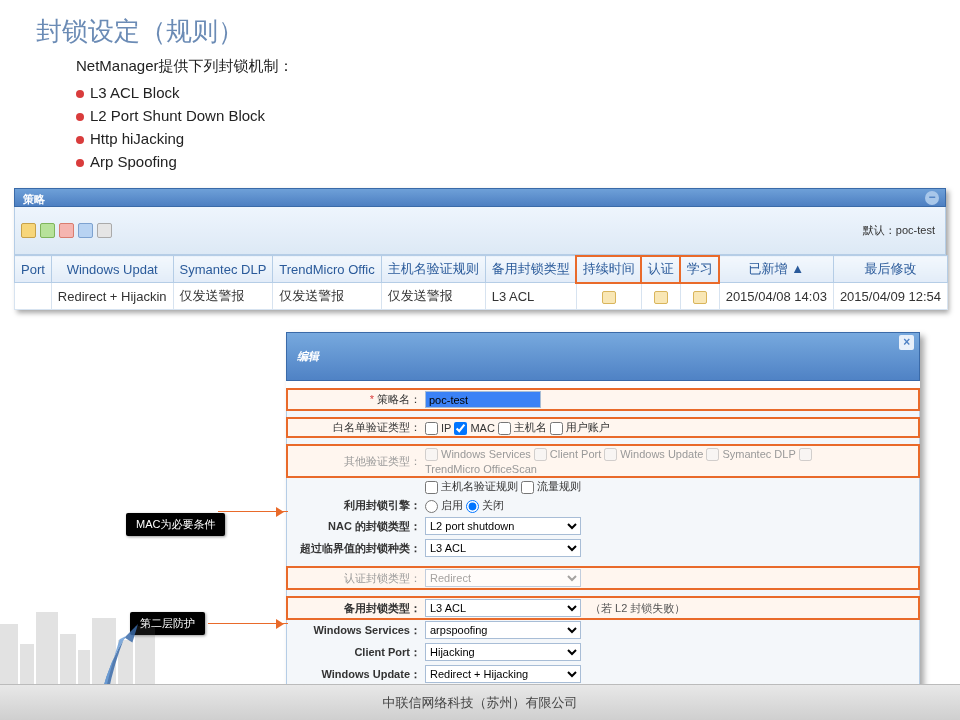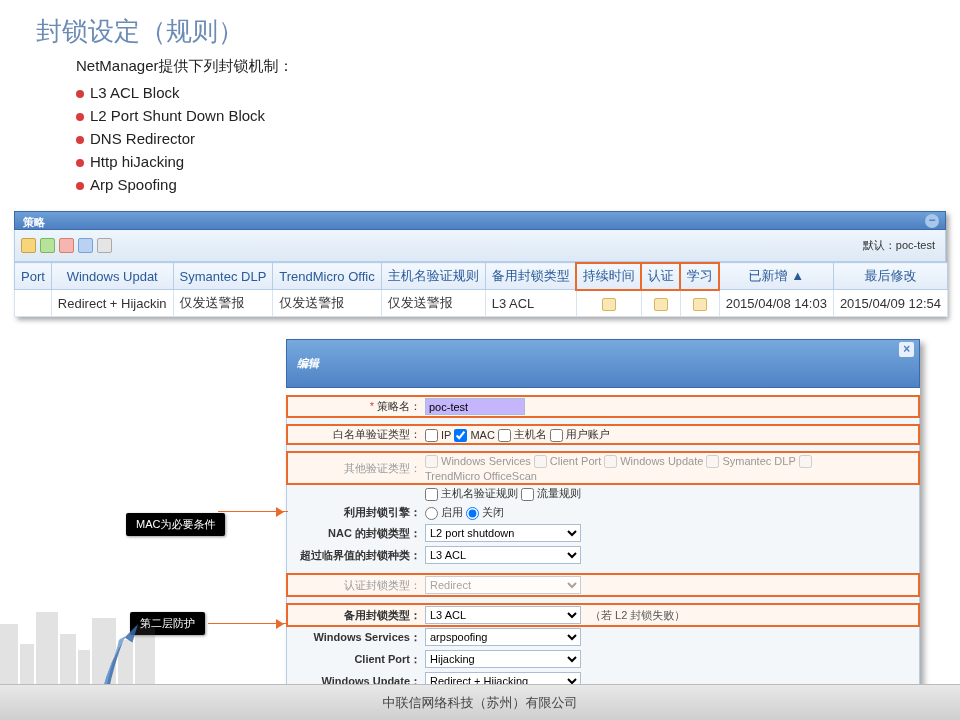--- a/index.html
+++ b/index.html
@@ -8,21 +8,21 @@
   .slide-body { padding: 8px 0 0 76px; font-size: 15px; color: #222; }
   .slide-intro { margin-bottom: 8px; }
   .bullet-list { list-style: none; }
   .bullet-list li { margin: 6px 0; position: relative; padding-left: 14px; }
   .bullet-list li::before { content: ""; width: 8px; height: 8px; border-radius: 50%; background: #d93c3c; position: absolute; left: 0; top: 6px; }
 
   
   .panel { margin: 18px 14px 0 14px; box-shadow: 3px 3px 5px rgba(0,0,0,0.35); font-size: 11px; }
   .panel-header { background: linear-gradient(#6ea0d8, #4d7fc2); color: #fff; padding: 3px 8px; font-weight: bold; position: relative; height: 19px; line-height: 14px; border: 1px solid #3a6aa8; }
   .panel-header .minimize { position: absolute; right: 6px; top: 2px; width: 14px; height: 14px; background: #a8c7ea; border-radius: 50%; color: #4d7fc2; text-align: center; line-height: 12px; font-size: 12px; }
-  .toolbar { background: linear-gradient(#eef5fd, #dde9f5); border: 1px solid #b5cde6; border-top: none; padding: 8px 6px; display: flex; align-items: center; gap: 4px; position: relative; }
+  .toolbar { background: linear-gradient(#eef5fd, #dde9f5); border: 1px solid #b5cde6; border-top: none; padding: 16px 6px; display: flex; align-items: center; gap: 4px; position: relative; }
   .toolbar .right-txt { position: absolute; right: 10px; font-size: 11px; color: #333; }
   .tb-icon { width: 15px; height: 15px; display: inline-block; background: #f7d67a; border: 1px solid #c7a24a; border-radius: 2px; }
   .tb-icon.g { background: #b7e29a; border-color: #7fb55c; }
   .tb-icon.r { background: #f5b5b0; border-color: #d97d6f; }
   .tb-icon.b { background: #b8d3f2; border-color: #7da2d0; }
   .tb-icon.p { background: #e5e5e5; border-color: #aaa; }
   .strategy-table { width: 100%; border-collapse: collapse; background: #fff; font-size: 13px; }
   .strategy-table th { background: linear-gradient(#f3f8fd, #e2ecf8); border: 1px solid #b5cde6; padding: 4px 6px; font-weight: normal; color: #2a5a9a; white-space: nowrap; }
   .strategy-table td { border: 1px solid #d7e3f0; padding: 4px 6px; white-space: nowrap; color: #333; }
   .hl-th { outline: 2px solid #e96a2a; outline-offset: -1px; }
@@ -31,21 +31,21 @@
   
   .panel2 { margin: 22px 40px 0 286px; box-shadow: 4px 4px 6px rgba(0,0,0,0.35); font-size: 11px; position: relative; }
   .panel2-header { background: linear-gradient(#77a9de, #4f82c5); color: #fff; padding: 16px 10px; font-weight: bold; position: relative; border: 1px solid #3a6aa8; font-style: italic; }
   .panel2-header .close-x { position: absolute; right: 5px; top: 2px; width: 15px; height: 15px; background: #e8f0fa; color: #4f82c5; text-align: center; line-height: 14px; font-size: 12px; border-radius: 2px; }
   .panel2-body { background: #f4f7fa; border: 1px solid #b5cde6; border-top: none; padding-bottom: 2px; }
   .frow { display: flex; align-items: center; padding: 2px 8px; font-size: 11px; }
   .flabel { width: 130px; text-align: right; padding-right: 4px; color: #333; white-space: nowrap; }
   .flabel.req::before { content: "* "; color: #d93c3c; }
   .flabel.bold { font-weight: bold; }
   .fval { flex: 1; display: flex; align-items: center; gap: 3px; flex-wrap: wrap; }
-  .txtin { border: 1px solid #a8bdd6; background: #c4b5fd; height: 17px; font-size: 11px; padding: 0 3px; width: 100px; }
+  .txtin { border: 1px solid #a8bdd6; background: #3b82f6; height: 17px; font-size: 11px; padding: 0 3px; width: 116px; }
   .sel { border: 1px solid #a8bdd6; background: #fff; height: 18px; font-size: 11px; width: 156px; }
   .ck { position: relative; top: 1px; }
   .muted { color: #999; }
   .note { color: #555; margin-left: 6px; }
   .hlrow { outline: 2px solid #e96a2a; outline-offset: -1px; background: #fff6ef; margin-top: 8px; }
 
   
   .callout { position: absolute; background: #000; color: #fff; font-size: 11px; padding: 4px 10px; border-radius: 2px; white-space: nowrap; box-shadow: 1px 1px 3px rgba(0,0,0,0.4); }
   .arrow { position: absolute; height: 0; border-top: 1.5px solid #e96a2a; }
   .arrow::after { content: ""; position: absolute; right: -1px; top: -5px; border: 5px solid transparent; border-right: 8px solid #e96a2a; transform: scaleX(-1); }
@@ -58,21 +58,20 @@
 </style>
 </head>
 <body>
 
 <div class="slide-title">封锁设定（规则）</div>
 <div class="slide-body">
   <div class="slide-intro">NetManager提供下列封锁机制：</div>
   <ul class="bullet-list">
     <li>L3 ACL Block</li>
     <li>L2 Port Shunt Down Block</li>
-    <li>DNS Redirector</li>
     <li>Http hiJacking</li>
     <li>Arp Spoofing</li>
   </ul>
 </div>
 
 <div class="panel">
   <div class="panel-header">
     <span>策略</span>
     <span class="minimize">−</span>
   </div>

